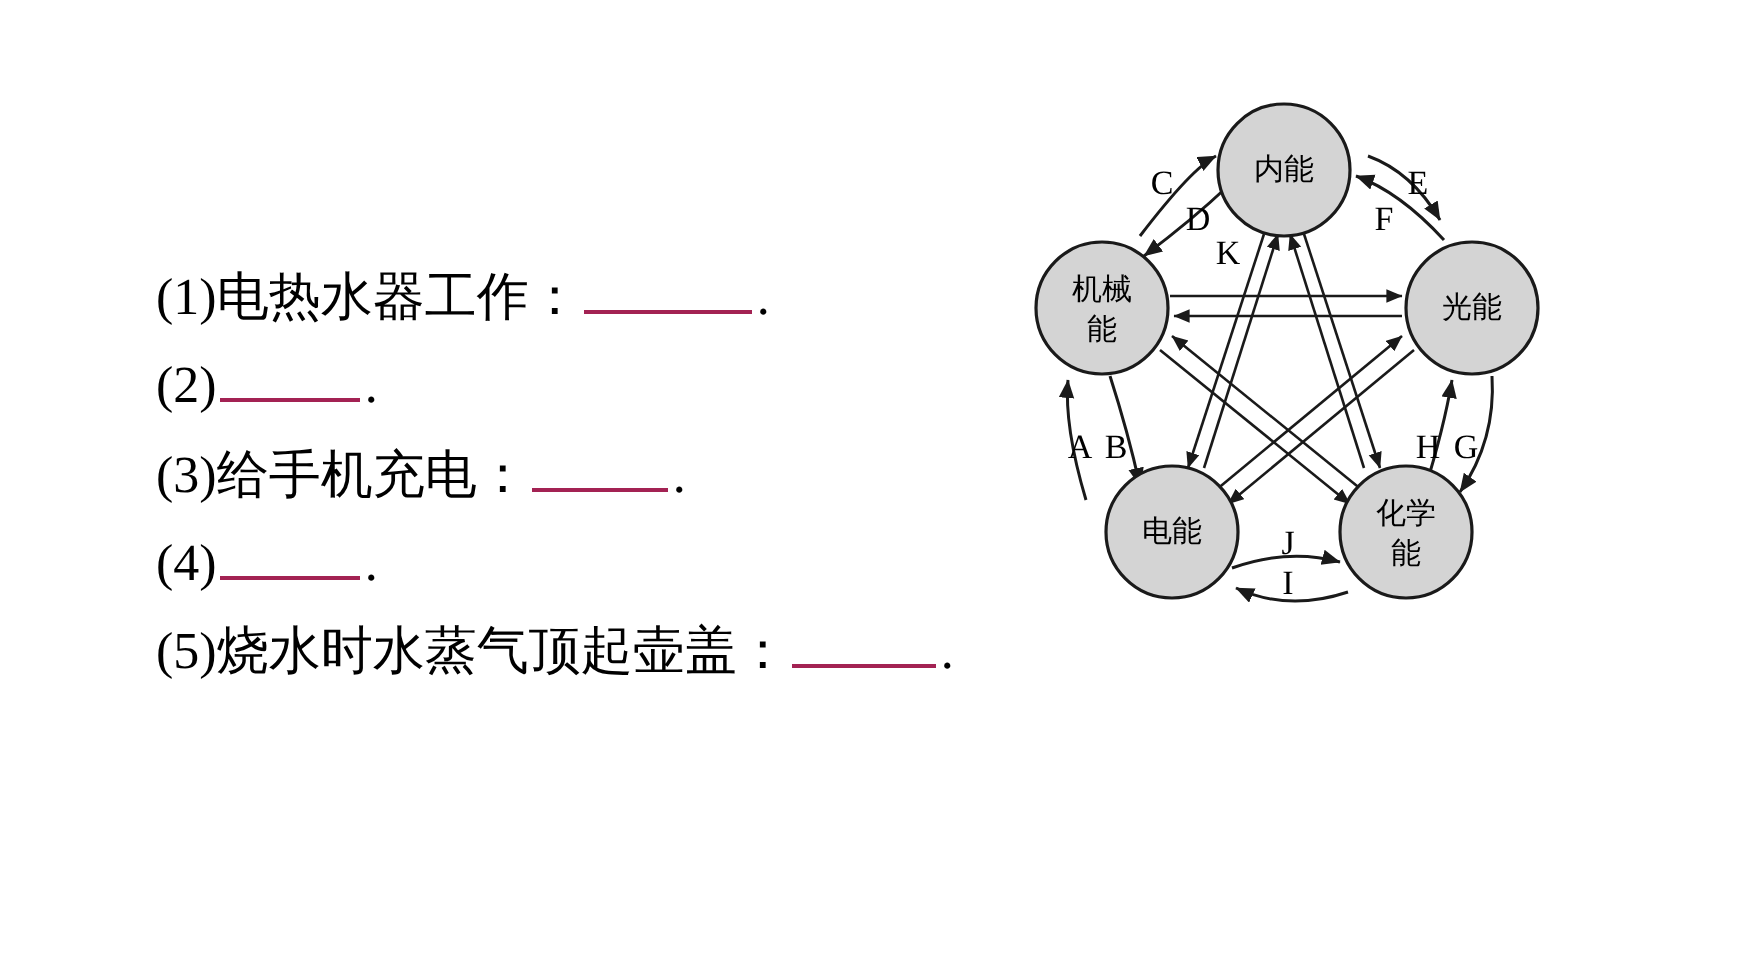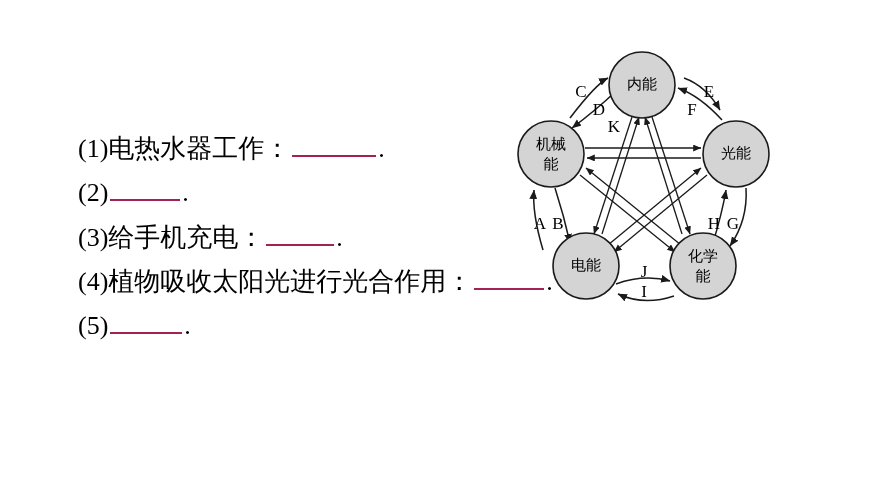--- a/index.html
+++ b/index.html
@@ -111,27 +111,27 @@
 
     <div class="question-line">
       <span class="q-text">(3)</span>
       <span class="q-text">给手机充电：</span>
       <span class="q-blank" style="width:68px"></span>
       <span class="q-period">.</span>
     </div>
 
     <div class="question-line">
       <span class="q-text">(4)</span>
-      <span class="q-text">植物吸收太阳光进行光合作用：</span>
       <span class="q-blank" style="width:70px"></span>
       <span class="q-period">.</span>
     </div>
 
     <div class="question-line">
       <span class="q-text">(5)</span>
+      <span class="q-text">烧水时水蒸气顶起壶盖：</span>
       <span class="q-blank" style="width:72px"></span>
       <span class="q-period">.</span>
     </div>
 
   </div>
 
   <div id="energy-diagram">
     <svg width="290" height="285" viewBox="0 0 290 285" xmlns="http://www.w3.org/2000/svg">
       <defs>
         <marker id="ah" markerWidth="7" markerHeight="7" refX="6" refY="2.6" orient="auto">

